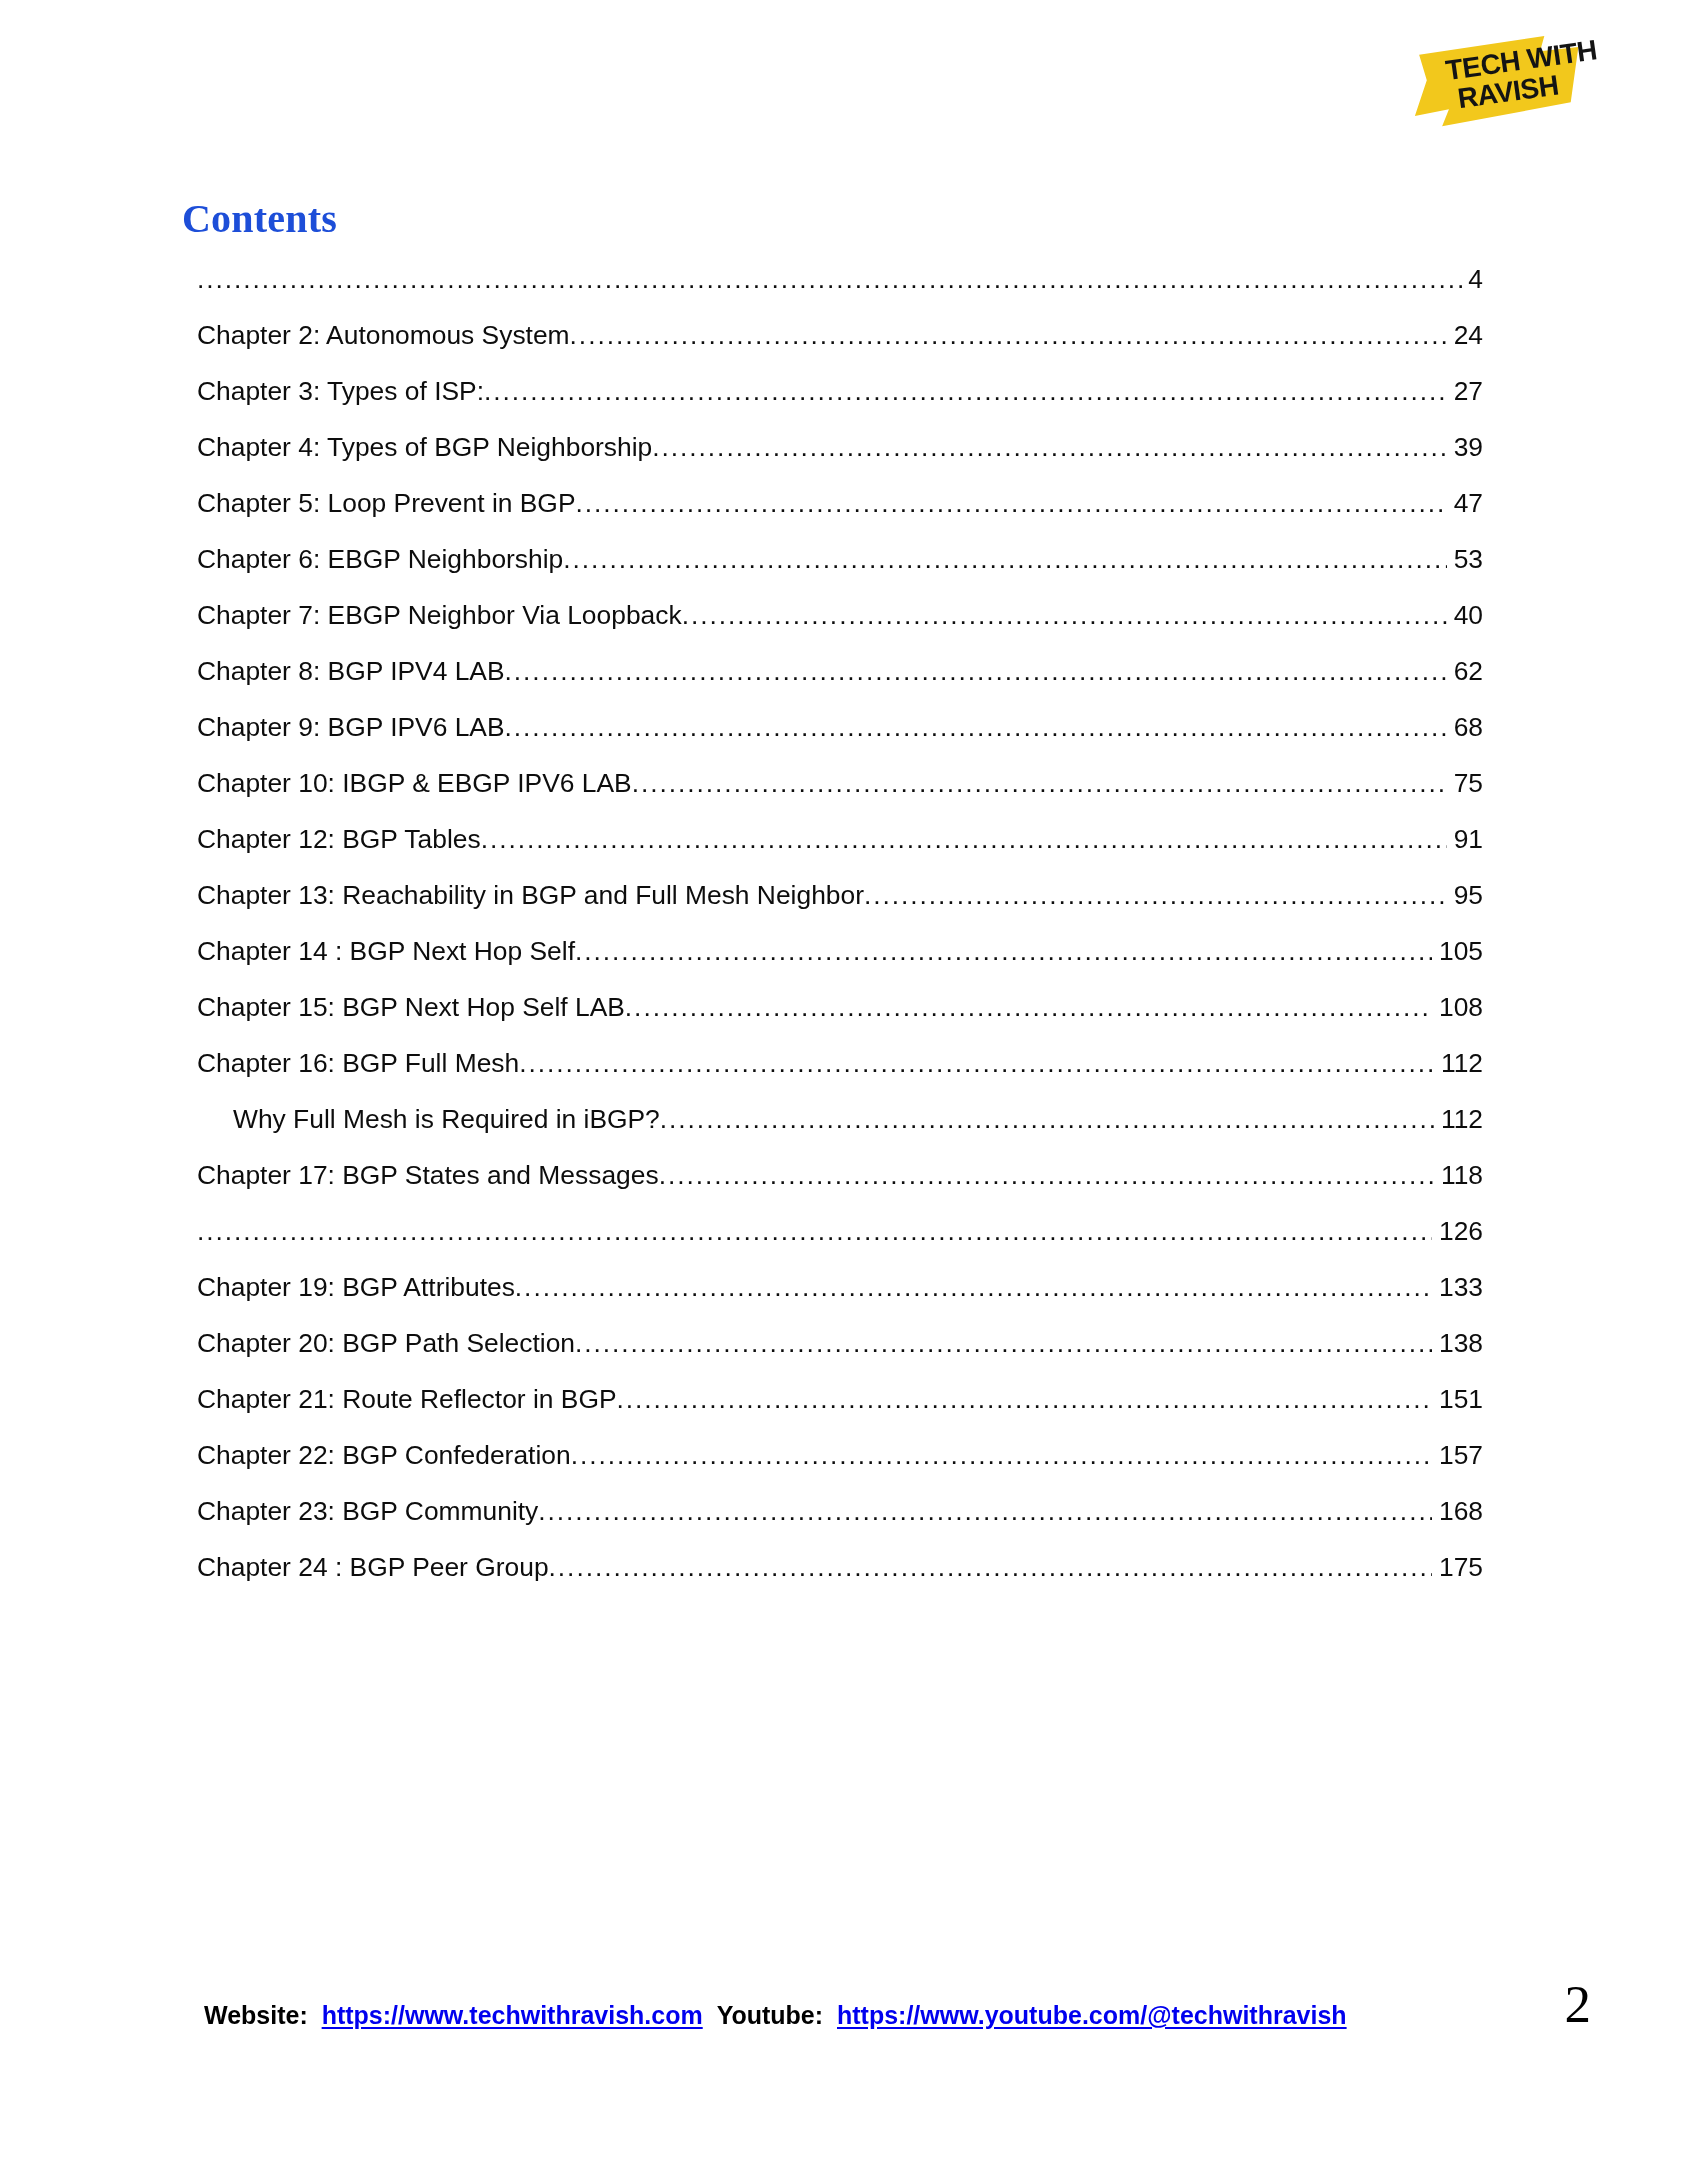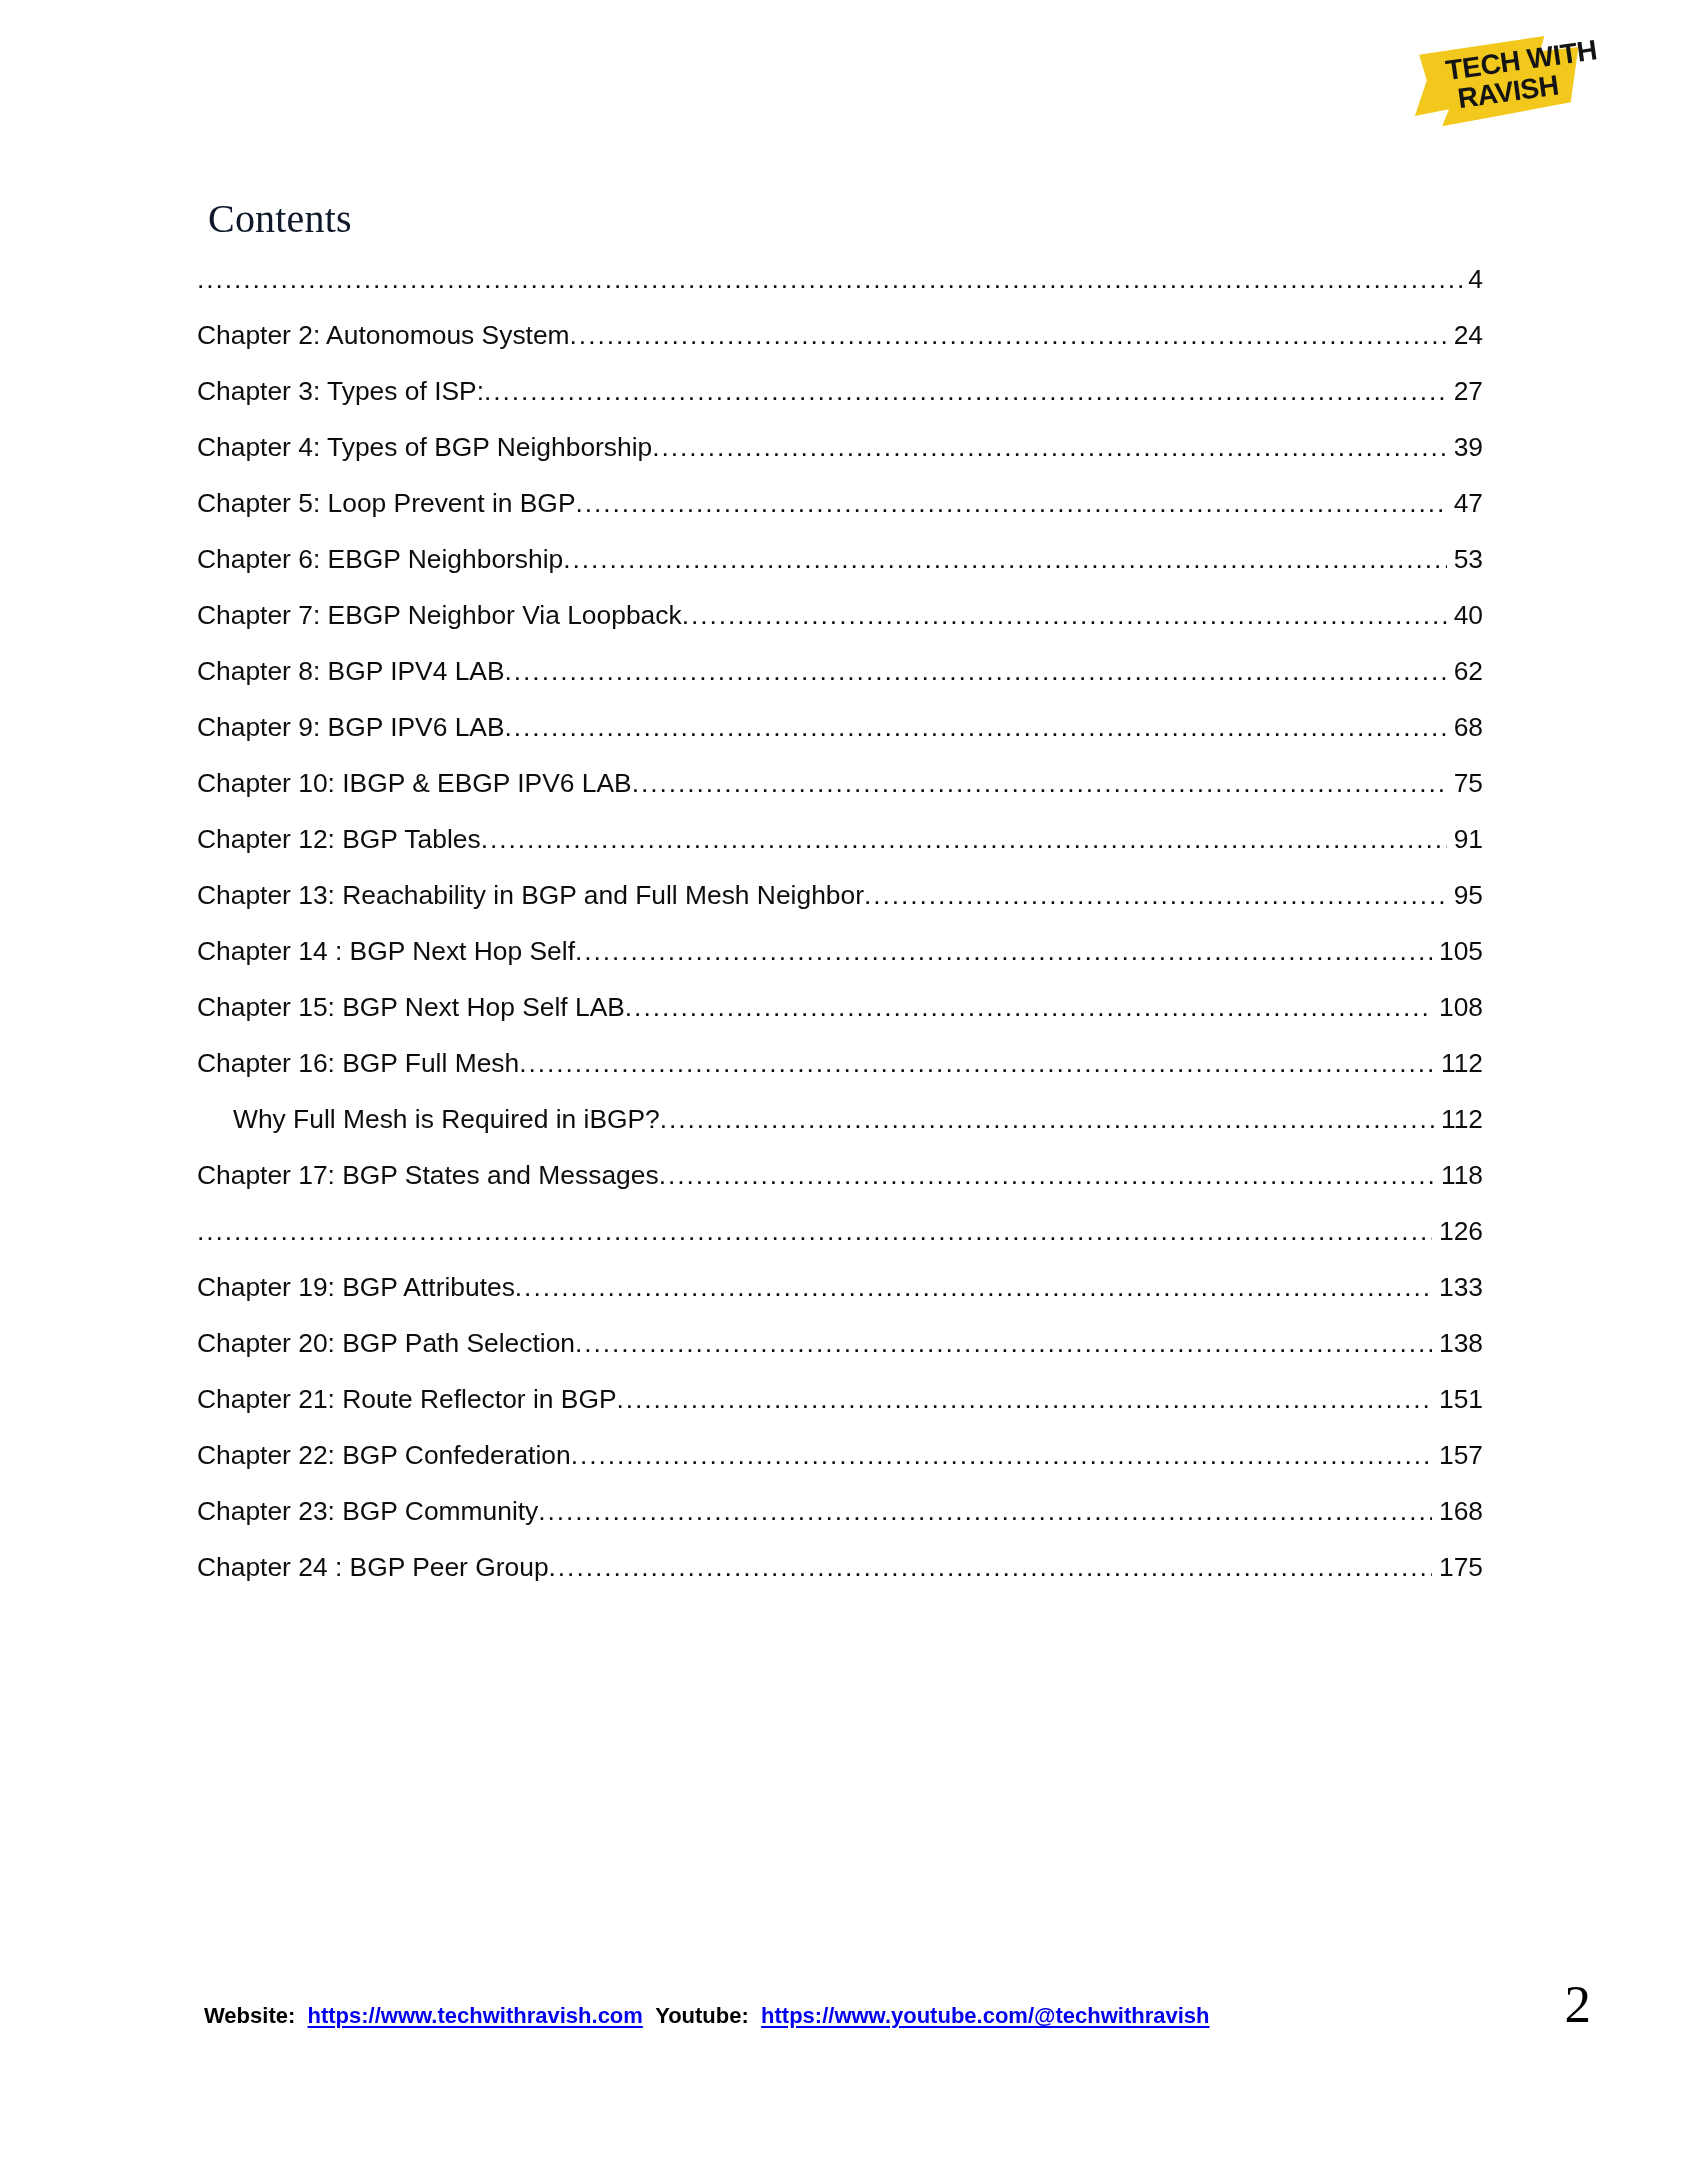--- a/index.html
+++ b/index.html
@@ -40,27 +40,27 @@
     font-family: "Liberation Sans", sans-serif;
     font-weight: bold;
     fill: #141414;
     font-size: 33px;
     letter-spacing: -0.5px;
   }
 
   
   .contents-heading {
     position: absolute;
-    left: 208px;
+    left: 182px;
     top: 198px;
     font-family: "Liberation Serif", serif;
-    font-weight: normal;
+    font-weight: bold;
     font-size: 40px;
     line-height: 1.05;
-    color: #0f172a;
+    color: #1d4ed8;
     letter-spacing: 0.2px;
     white-space: nowrap;
   }
 
   
   .toc {
     position: absolute;
     left: 197px;
     top: 251px;
     width: 1286px;
@@ -112,21 +112,21 @@
     position: absolute;
     left: 0;
     right: 0;
     top: 1997px;
     height: 68px;
   }
   .footer-text {
     position: absolute;
     left: 204px;
     top: 0;
-    font-size: 22px;
+    font-size: 25px;
     font-weight: bold;
     color: #000000;
     white-space: nowrap;
     line-height: 37px;
   }
   .footer-label {
     color: #000000;
   }
   .footer-link {
     color: #0000EE;

